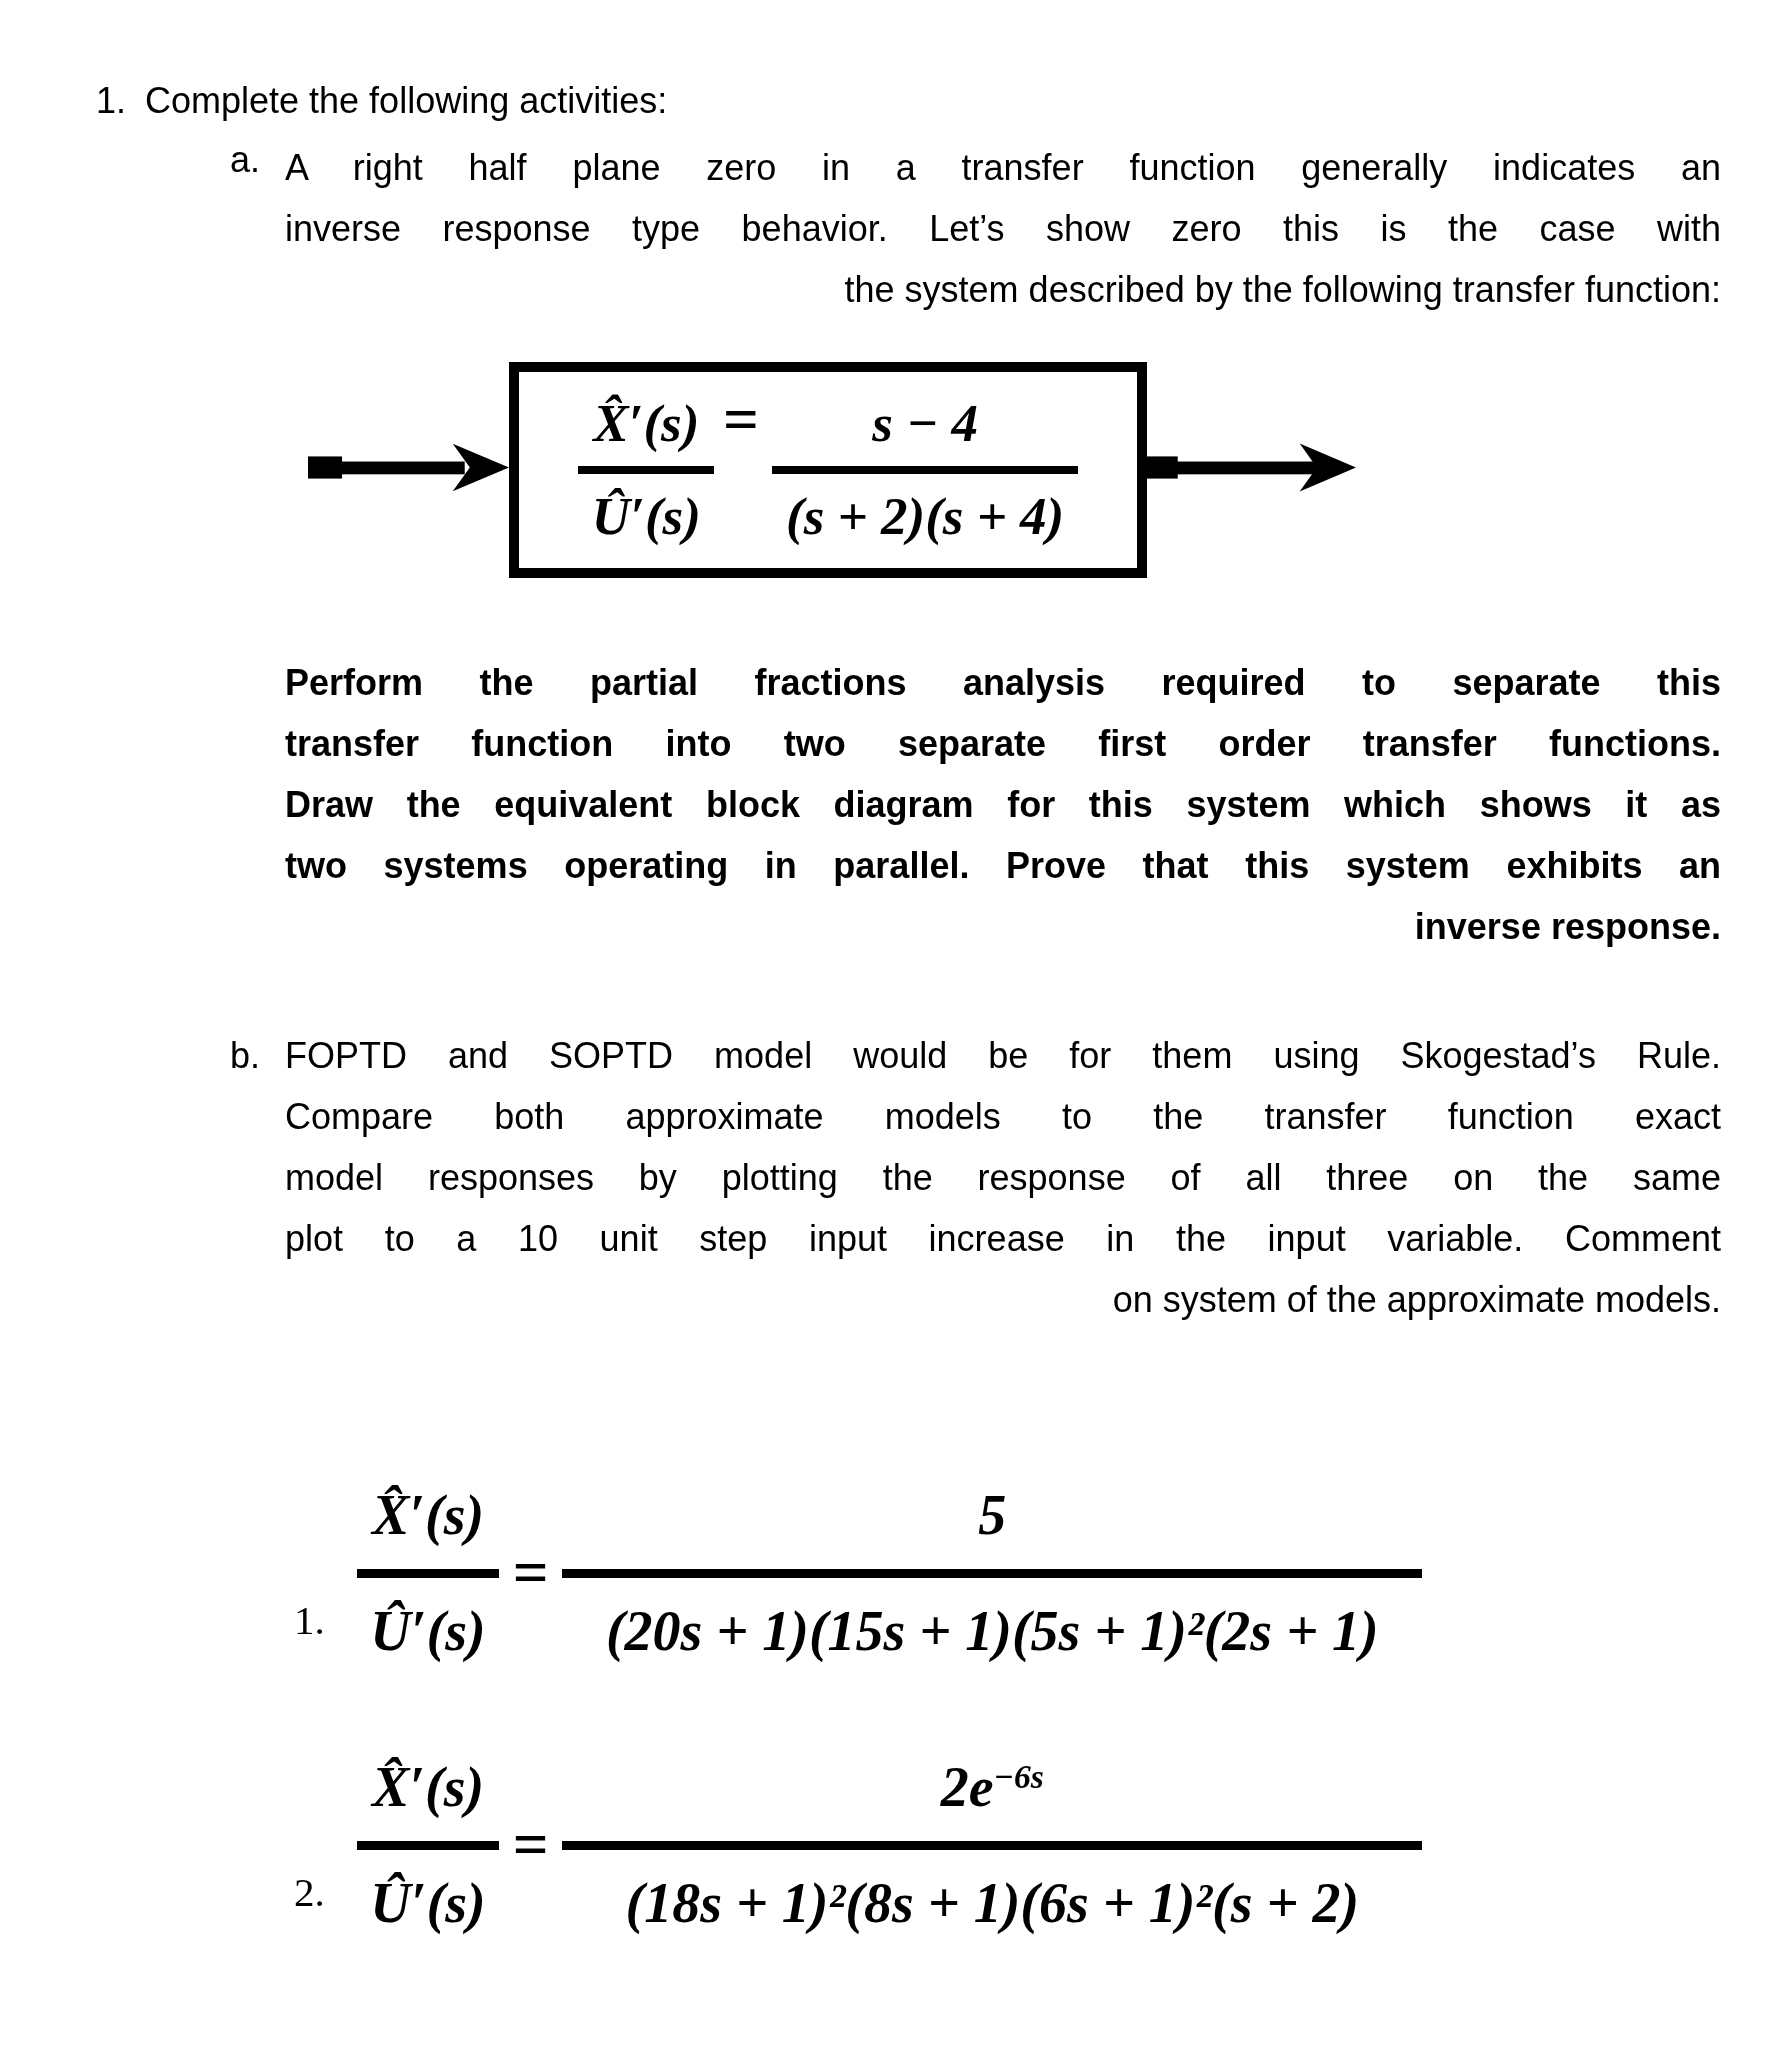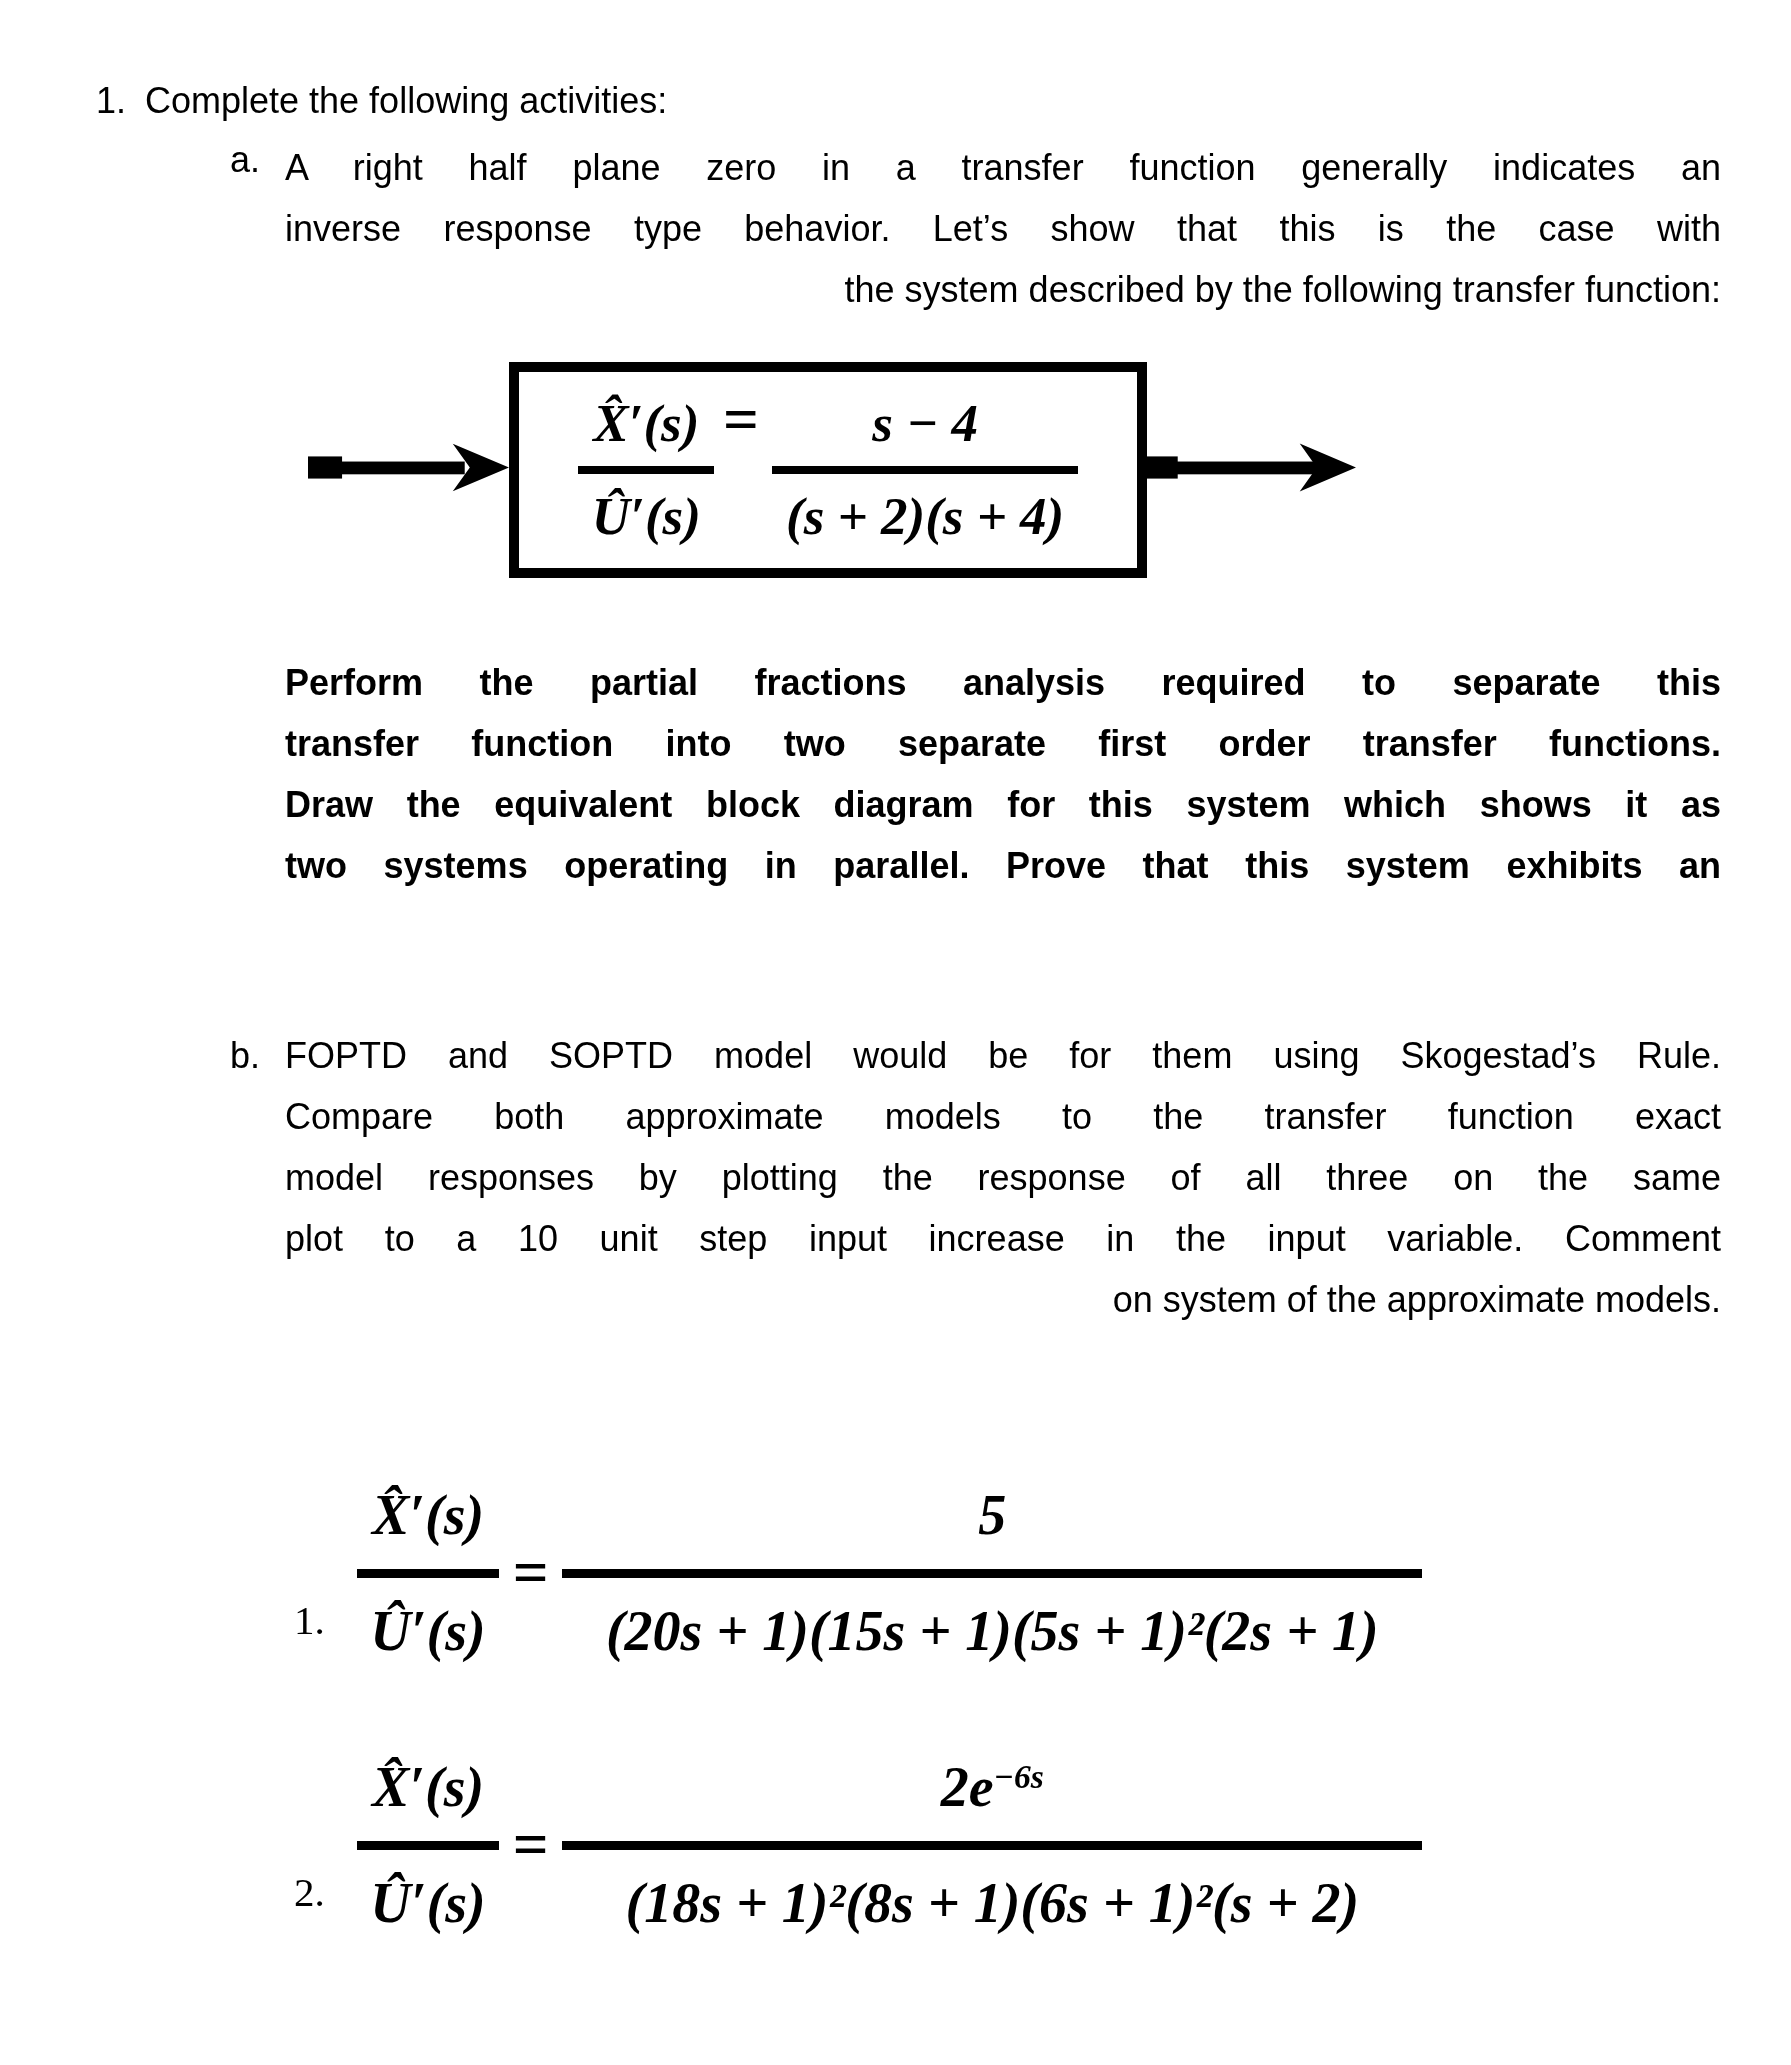--- a/index.html
+++ b/index.html
@@ -71,21 +71,21 @@
 
 <div class="page">
 
   <div class="abs l1 body-text">
     <span class="l1num">1.</span><span>Complete the following activities:</span>
   </div>
 
   <div class="abs item-label label-a">a.</div>
   <div class="abs para para-a">
     <div class="jline">A right half plane zero in a transfer function generally indicates an</div>
-    <div class="jline">inverse response type behavior. Let’s show that this is the case with</div>
+    <div class="jline">inverse response type behavior. Let’s show zero this is the case with</div>
     <div class="lline">the system described by the following transfer function:</div>
   </div>
 
   <div class="abs diagram">
     <svg class="arrow-in" width="201" height="53" viewBox="0 0 236 62">
       <rect x="0" y="18" width="40" height="26" fill="#000"></rect>
       <rect x="0" y="24" width="184" height="15" fill="#000"></rect>
       <polygon points="236,31 170,3 190,31 170,59" fill="#000"></polygon>
     </svg>
     <div class="block-box">
@@ -106,20 +106,21 @@
       <rect x="0" y="24" width="212" height="15" fill="#000"></rect>
       <polygon points="245,31 179,3 199,31 179,59" fill="#000"></polygon>
     </svg>
   </div>
 
   <div class="abs para para-perform">
     <div class="jline">Perform the partial fractions analysis required to separate this</div>
     <div class="jline">transfer function into two separate first order transfer functions.</div>
     <div class="jline">Draw the equivalent block diagram for this system which shows it as</div>
     <div class="jline">two systems operating in parallel. Prove that this system exhibits an</div>
+    <div class="lline">inverse response.</div>
   </div>
 
   <div class="abs item-label label-b">b.</div>
   <div class="abs para para-b">
     <div class="jline">FOPTD and SOPTD model would be for them using Skogestad’s Rule.</div>
     <div class="jline">Compare both approximate models to the transfer function exact</div>
     <div class="jline">model responses by plotting the response of all three on the same</div>
     <div class="jline">plot to a 10 unit step input increase in the input variable.  Comment</div>
     <div class="lline">on system of the approximate models.</div>
   </div>

